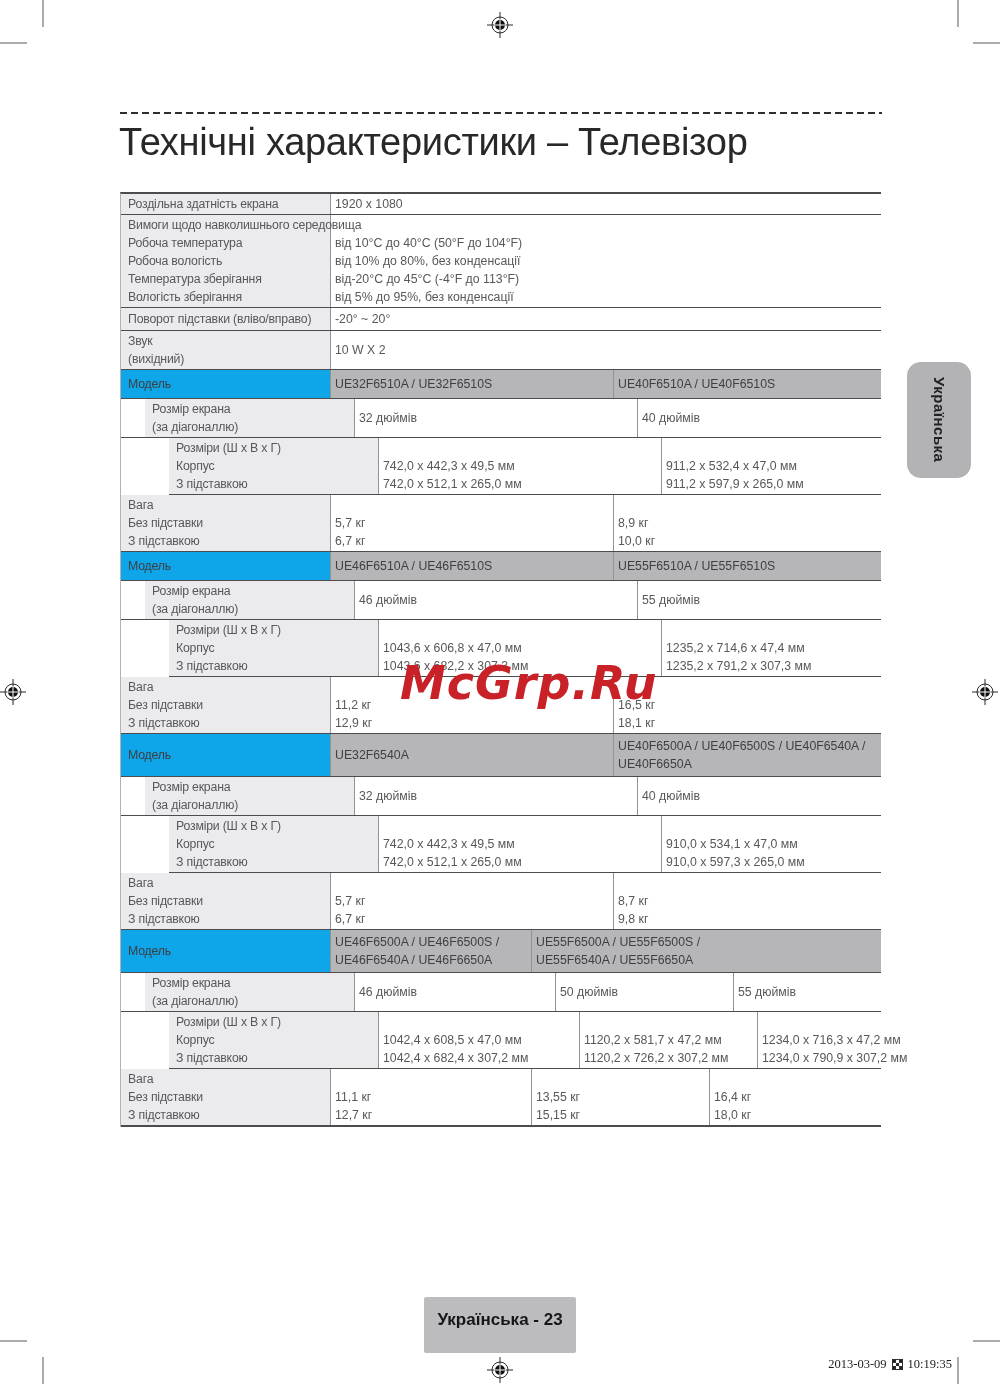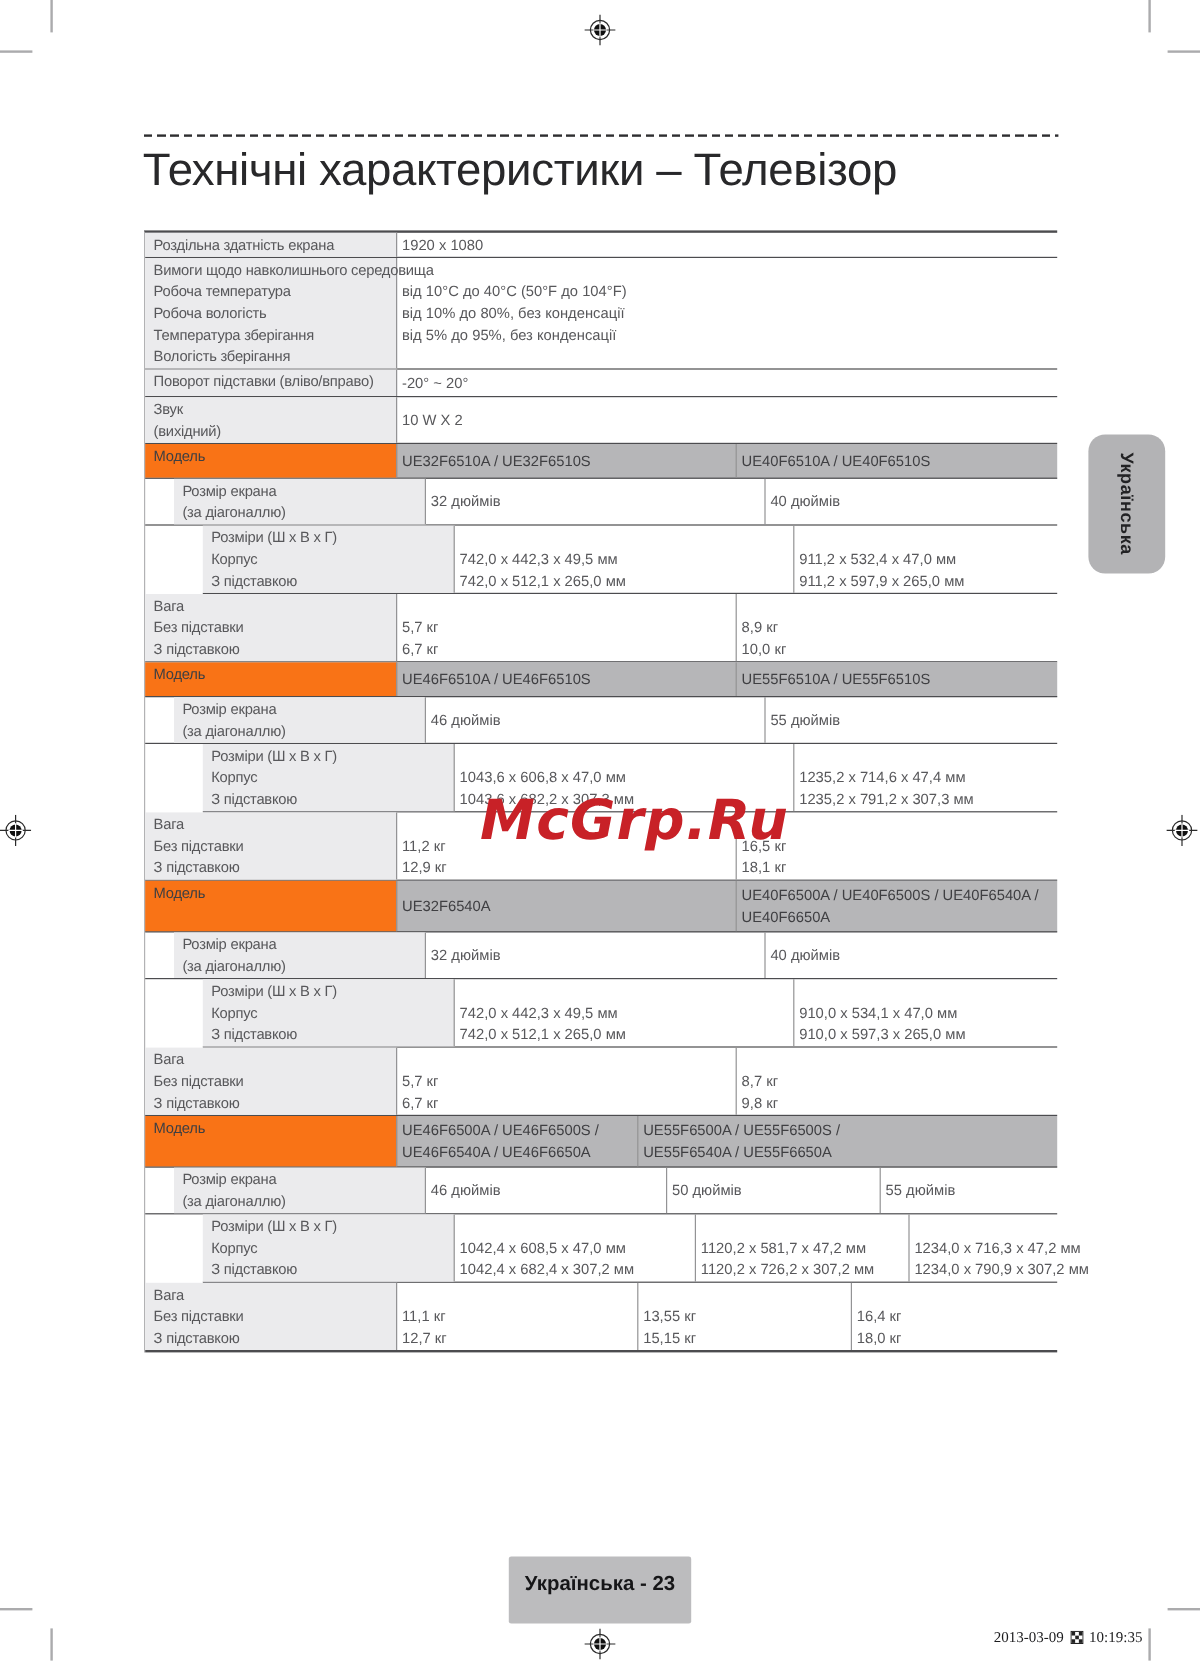--- a/index.html
+++ b/index.html
@@ -24,33 +24,33 @@
     position:absolute;left:120px;top:192px;width:761px;
     border-top:2px solid #4c4c4f;border-left:1px solid #b2b2b4;
     box-sizing:border-box;
   }
   .row{display:grid;border-bottom:1.5px solid #4c4c4f;}
   .c1{grid-template-columns:210px 1fr;}
   .c2{grid-template-columns:210px 283px 1fr;}
   .c3{grid-template-columns:210px 201px 178px 1fr;}
   .lbl{
     background:#ebebed;border-right:1px solid #939395;
-    padding:1px 2px 1px 7px;display:flex;flex-direction:column;justify-content:flex-start;
+    padding:1px 2px 1px 7px;display:flex;flex-direction:column;justify-content:center;
   }
   .val{
     border-right:1px solid #939395;display:flex;flex-direction:column;
     justify-content:center;text-align:left;padding:1px 4px;
   }
   .row > div:last-child{border-right:none;}
   .top{justify-content:flex-start;}
   .row div{font-size:12.3px;line-height:18px;color:#58585b;white-space:nowrap;}
   .lbl div{letter-spacing:-0.2px;}
   .sp{height:18px;}
   .model-row{background:#b6b6b8;}
-  .model-row .lbl{background:#f97316;}
+  .model-row .lbl{background:#0ea5e9;}
   .model-row div{color:#3f3f42;}
   .r-res{min-height:19px;}
   .r-env{min-height:92px;}
   .r-swivel{min-height:22px;}
   .r-sound{min-height:35px;}
   .r-model1{min-height:28px;}
   .r-model2{min-height:42px;}
   .r-screen{min-height:36px;padding-left:24px;}
   .r-dims{min-height:53px;margin-left:48px;}
   .r-wt{min-height:53px;}
@@ -148,20 +148,21 @@
       <div>Вимоги щодо навколишнього середовища</div>
       <div>Робоча температура</div>
       <div>Робоча вологість</div>
       <div>Температура зберігання</div>
       <div>Вологість зберігання</div>
     </div>
     <div class="val top">
       <div class="sp"></div>
       <div>від 10°C до 40°C (50°F до 104°F)</div>
       <div>від 10% до 80%, без конденсації</div>
+      <div>від-20°C до 45°C (-4°F до 113°F)</div>
       <div>від 5% до 95%, без конденсації</div>
     </div>
   </div>
 
   <div class="row c1 r-swivel">
     <div class="lbl">
         <div>Поворот підставки (вліво/вправо)</div>
       </div>
     <div class="val">
         <div>-20° ~ 20°</div>

